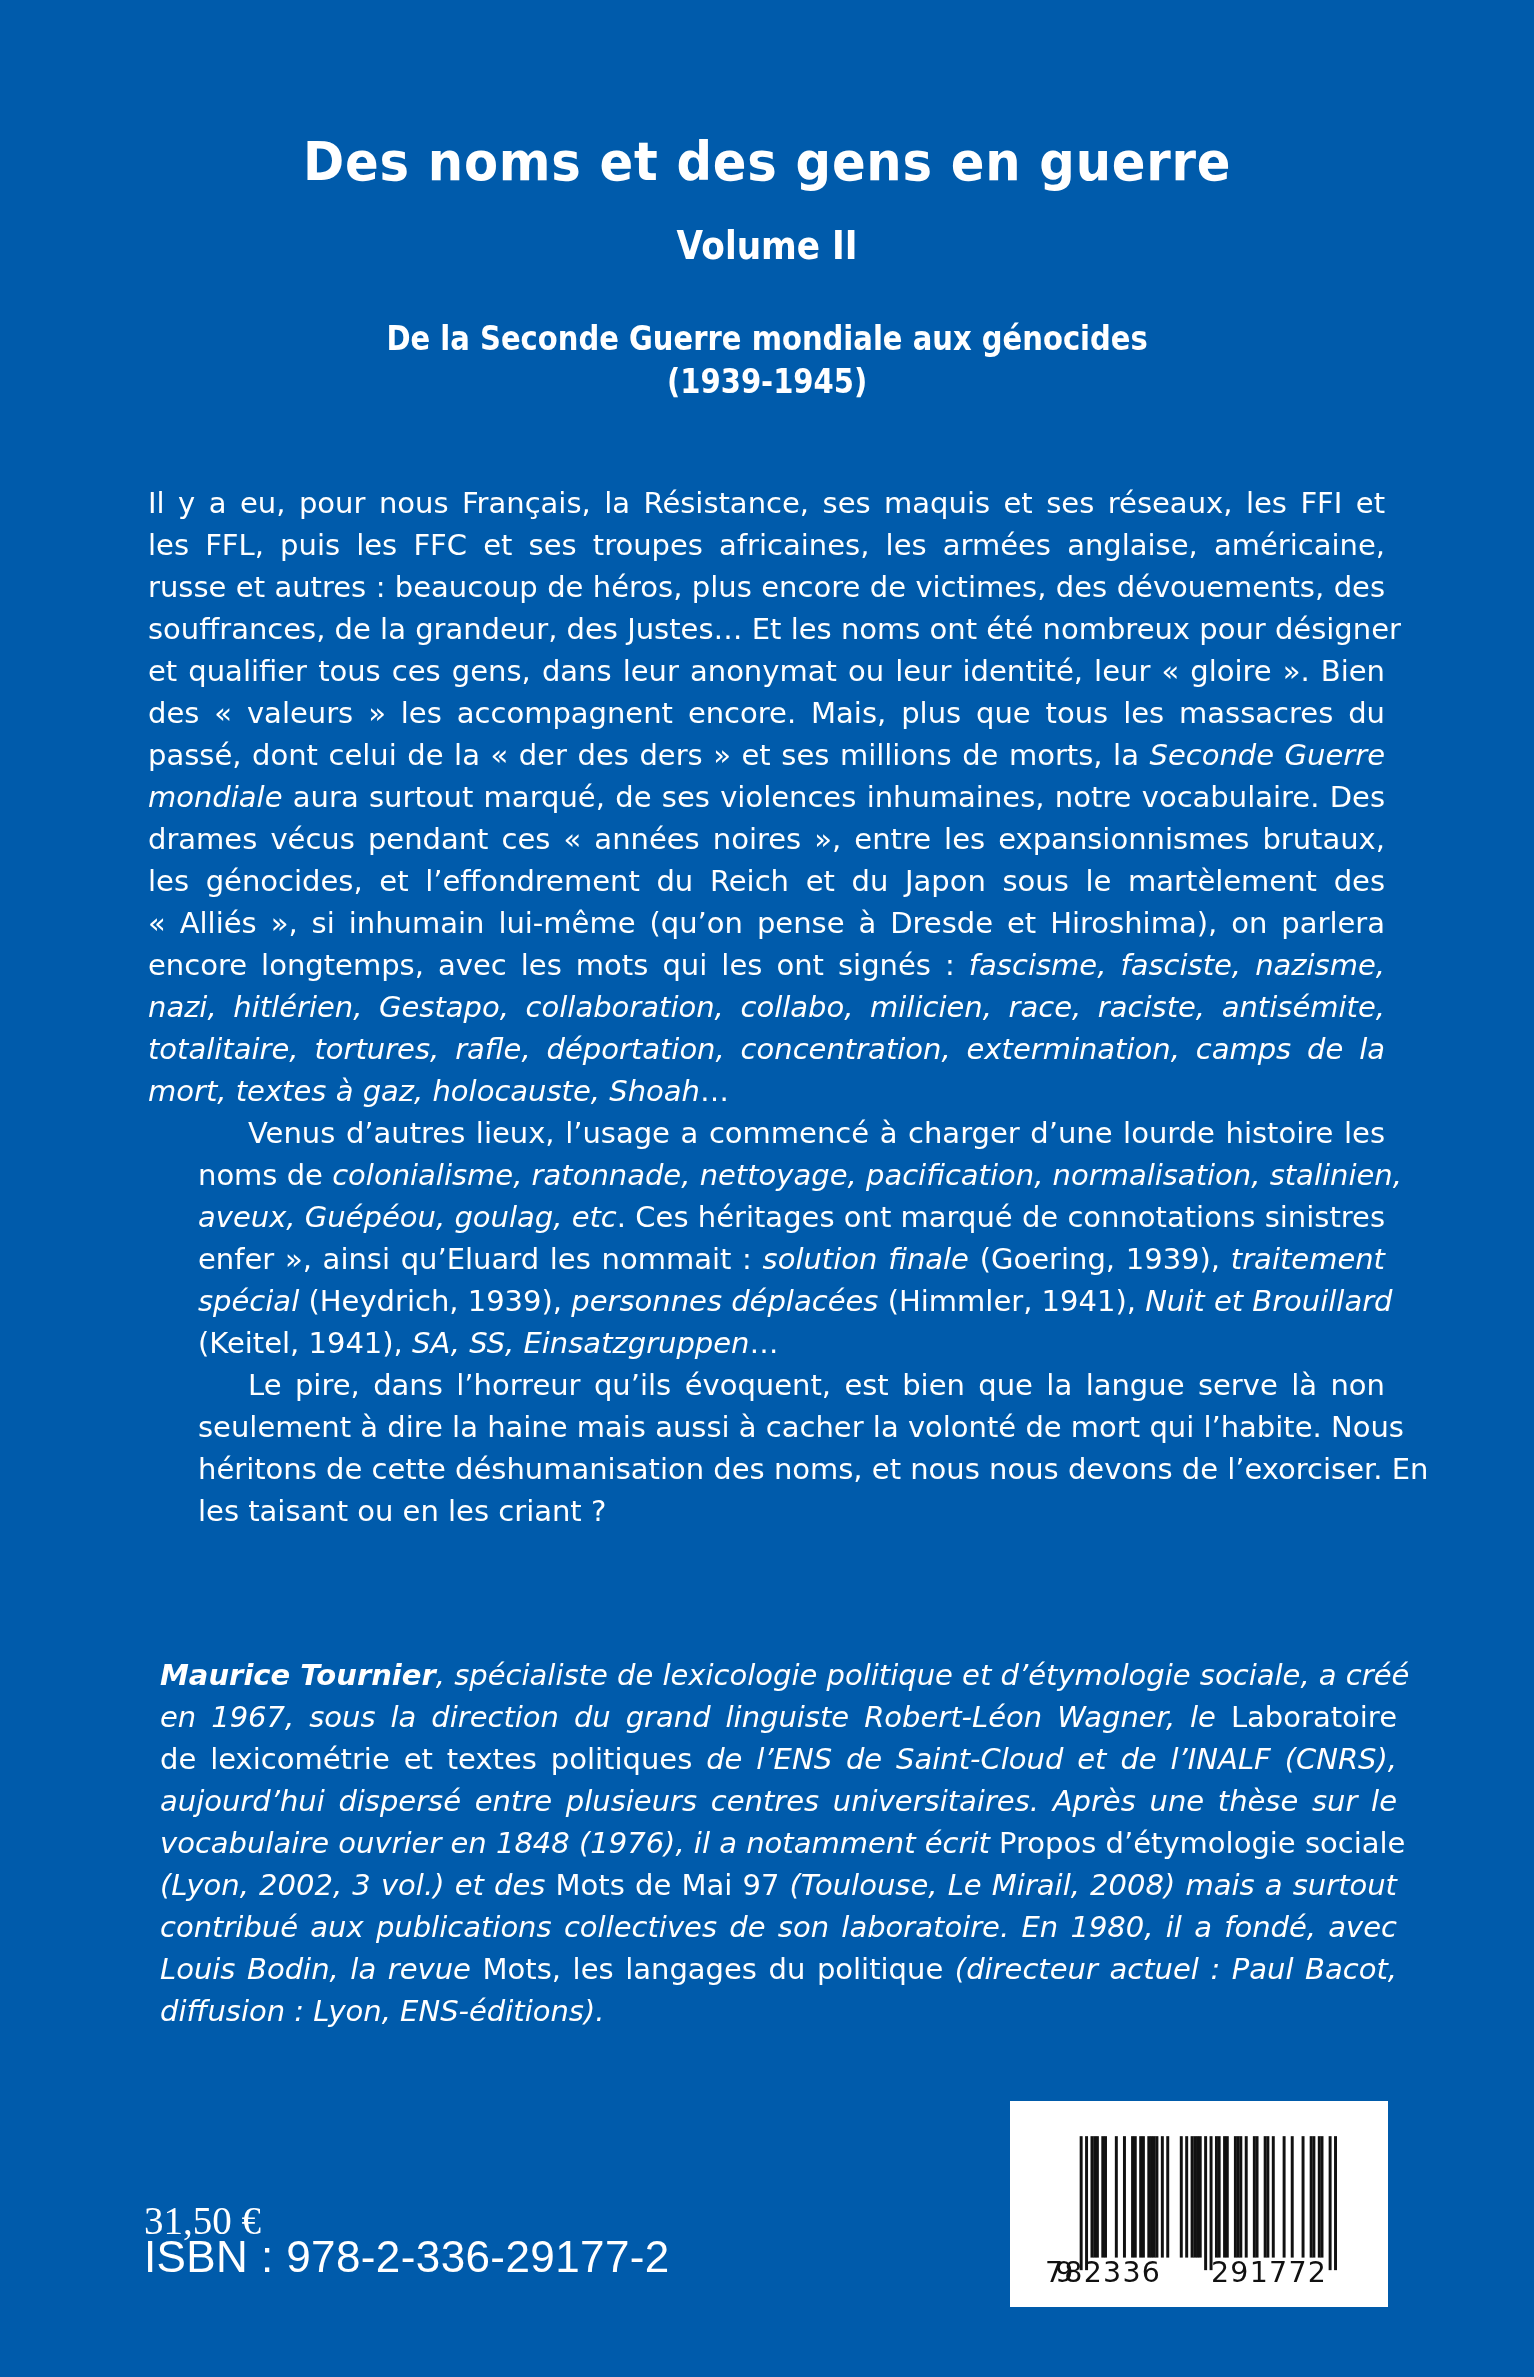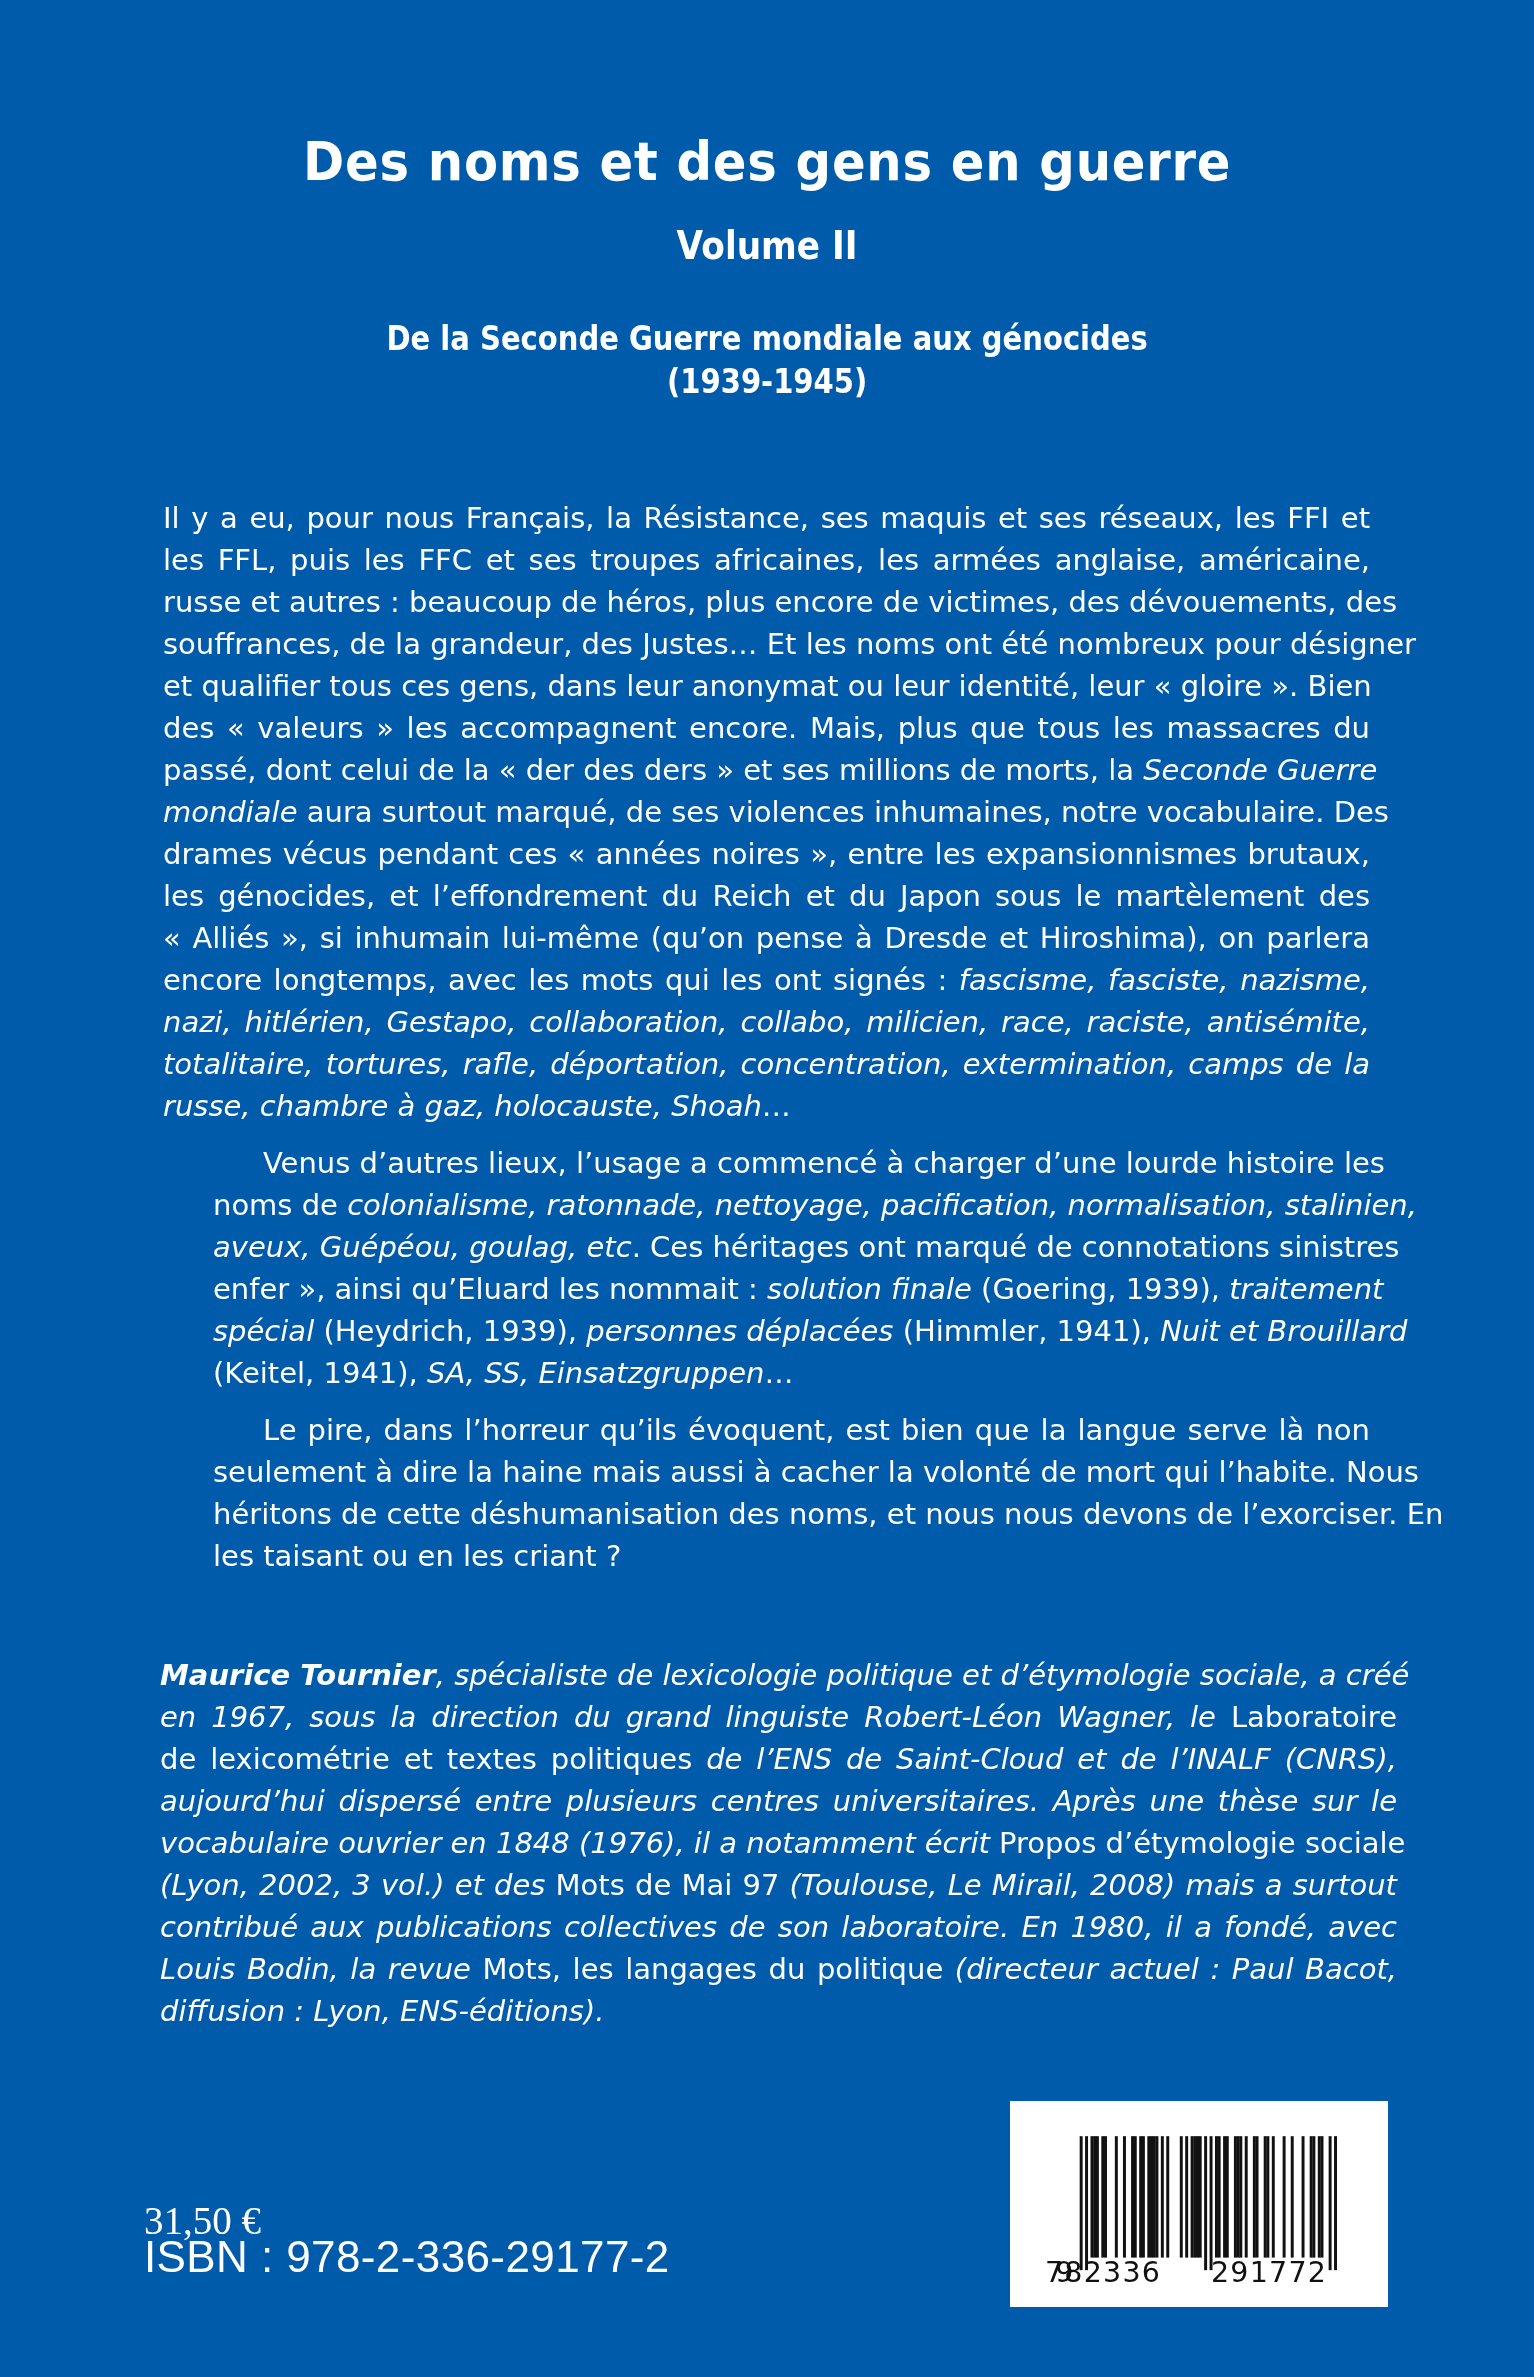--- a/index.html
+++ b/index.html
@@ -24,21 +24,21 @@
   .subtitle {
     position: absolute; left: 0; width: 1534px; top: 317px;
     text-align: center; font-weight: bold; font-size: 33px; line-height: 43px;
     transform: scaleX(0.88); transform-origin: 768px 0;
   }
   .subtitle div { white-space: nowrap; }
   .body-text {
     position: absolute; left: 148px; width: 1237px; top: 482px;
     font-size: 29px; line-height: 42px; text-align: justify;
   }
-  .body-text p { margin: 15px; text-indent: 50px; }
+  .body-text p { margin: 0; text-indent: 50px; }
   .body-text p.first { text-indent: 0; }
   .body-text .line { display: block; text-align: justify; text-align-last: justify; white-space: nowrap; }
   .body-text .line.last { text-align-last: left; }
   .bio {
     position: absolute; left: 160px; width: 1237px; top: 1654px;
     font-size: 29px; line-height: 42px; font-style: italic;
   }
   .bio .line { display: block; text-align: justify; text-align-last: justify; white-space: nowrap; }
   .bio .line.last { text-align-last: left; }
   .bio b { font-weight: bold; }
@@ -78,21 +78,21 @@
       <span class="line"><span>et qualifier tous ces gens, dans leur anonymat ou leur identité, leur « gloire ». Bien</span></span>
       <span class="line"><span>des « valeurs » les accompagnent encore. Mais, plus que tous les massacres du</span></span>
       <span class="line"><span>passé, dont celui de la « der des ders » et ses millions de morts, la </span><span class="it">Seconde Guerre</span></span>
       <span class="line"><span class="it">mondiale</span><span> aura surtout marqué, de ses violences inhumaines, notre vocabulaire. Des</span></span>
       <span class="line"><span>drames vécus pendant ces « années noires », entre les expansionnismes brutaux,</span></span>
       <span class="line"><span>les génocides, et l’effondrement du Reich et du Japon sous le martèlement des</span></span>
       <span class="line"><span>« Alliés », si inhumain lui-même (qu’on pense à Dresde et Hiroshima), on parlera</span></span>
       <span class="line"><span>encore longtemps, avec les mots qui les ont signés : </span><span class="it">fascisme, fasciste, nazisme,</span></span>
       <span class="line"><span class="it">nazi, hitlérien, Gestapo, collaboration, collabo, milicien, race, raciste, antisémite,</span></span>
       <span class="line"><span class="it">totalitaire, tortures, rafle, déportation, concentration, extermination, camps de la</span></span>
-      <span class="line last"><span class="it">russe, chambre à gaz, holocauste, Shoah</span><span>…</span></span>
+      <span class="line last"><span class="it">mort, textes à gaz, holocauste, Shoah</span><span>…</span></span>
     </p>
     <p class="">
       <span class="line" style="padding-left: 50px;"><span>Venus d’autres lieux, l’usage a commencé à charger d’une lourde histoire les</span></span>
       <span class="line"><span>noms de </span><span class="it">colonialisme, ratonnade, nettoyage, pacification, normalisation, stalinien,</span></span>
       <span class="line"><span class="it">aveux, Guépéou, goulag, etc</span><span>. Ces héritages ont marqué de connotations sinistres</span></span>
       <span class="line"><span>enfer », ainsi qu’Eluard les nommait : </span><span class="it">solution finale</span><span> (Goering, 1939), </span><span class="it">traitement</span></span>
       <span class="line"><span class="it">spécial</span><span> (Heydrich, 1939), </span><span class="it">personnes déplacées</span><span> (Himmler, 1941), </span><span class="it">Nuit et Brouillard</span></span>
       <span class="line last"><span>(Keitel, 1941), </span><span class="it">SA, SS, Einsatzgruppen</span><span>…</span></span>
     </p>
     <p class="">

